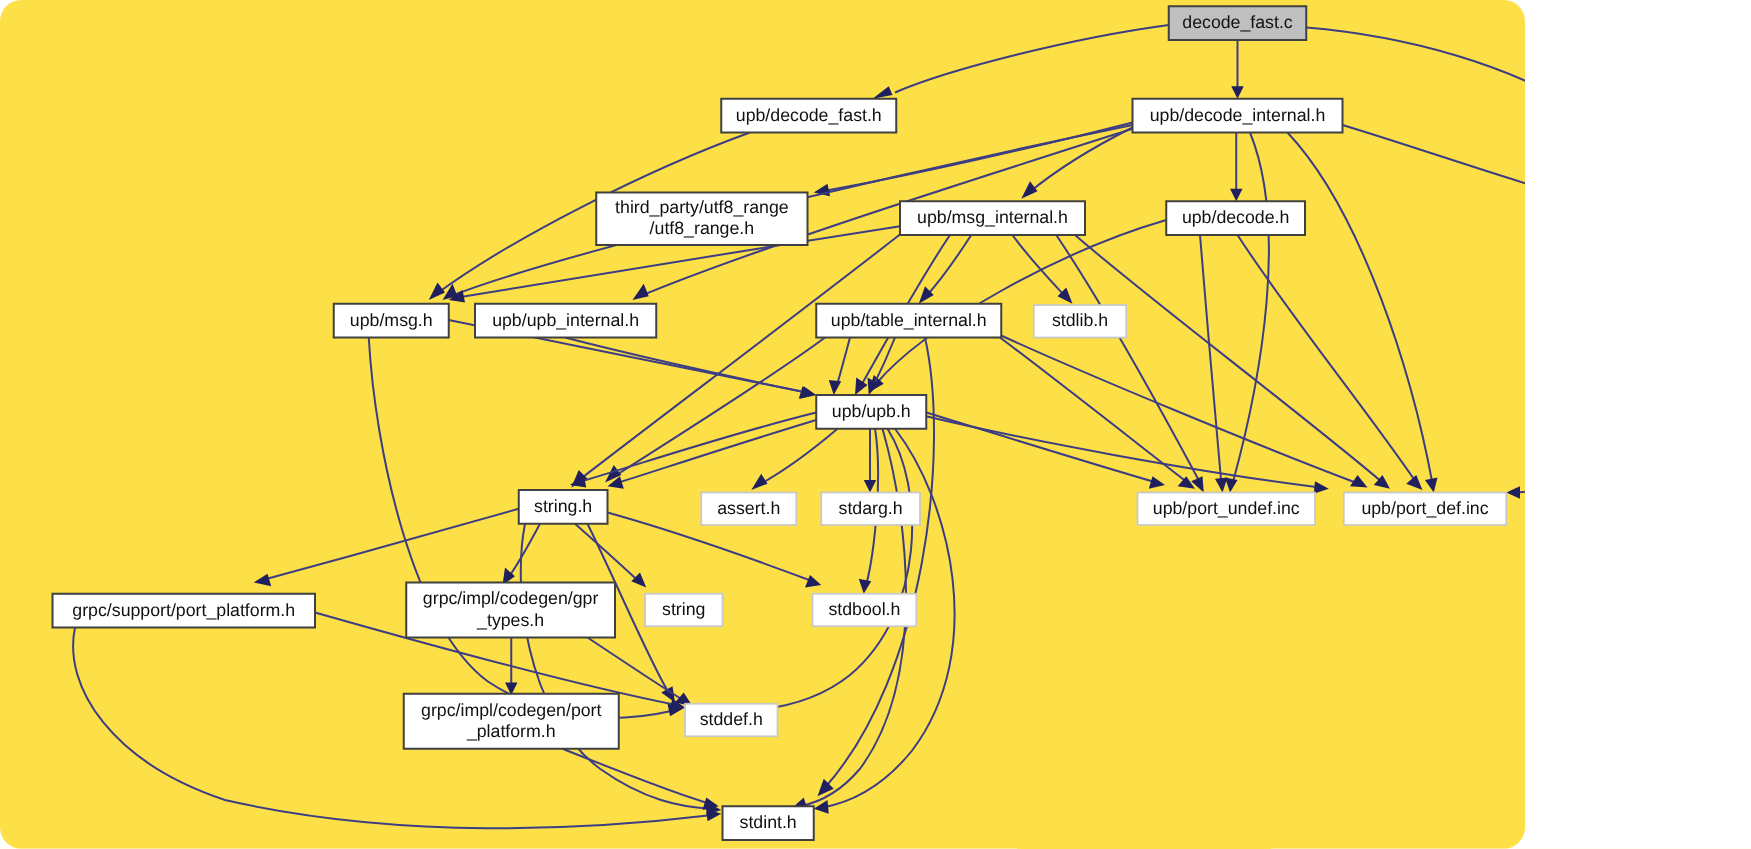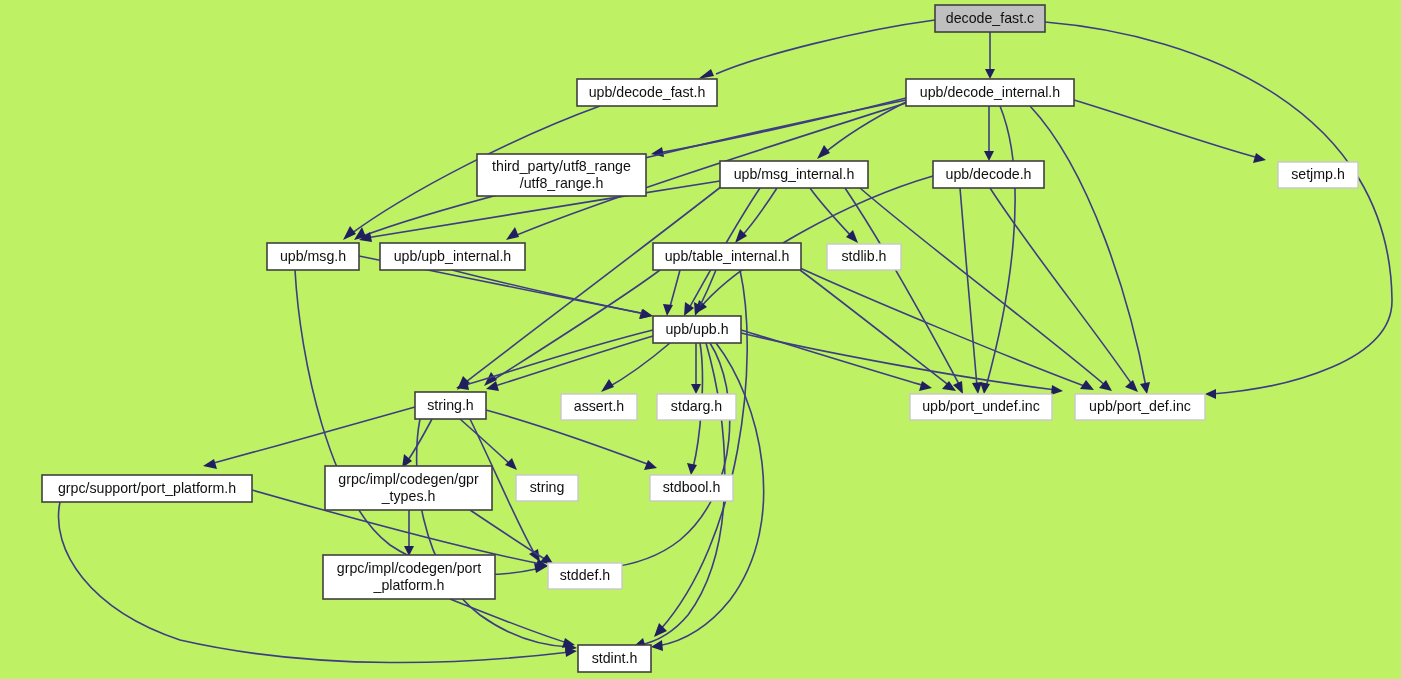--- a/index.html
+++ b/index.html
@@ -2,25 +2,26 @@
 <html><head>
 <meta charset="utf-8">
 <style>
   html, body {
     margin: 0;
     padding: 0;
     background: #ffffff;
   }
   #graph-root {
     position: relative;
-    width: 1401px;
+    width: 1220px;
     height: 679px;
-    background: #bef264;
+    background: #fde047;
     overflow: hidden;
     font-family: "Liberation Sans", sans-serif;
+    border-radius: 17px;
   }
   svg.graph-canvas {
     position: absolute;
     left: 0;
     top: 0;
     width: 1401px;
     height: 679px;
   }
   .edge-path {
     fill: none;

